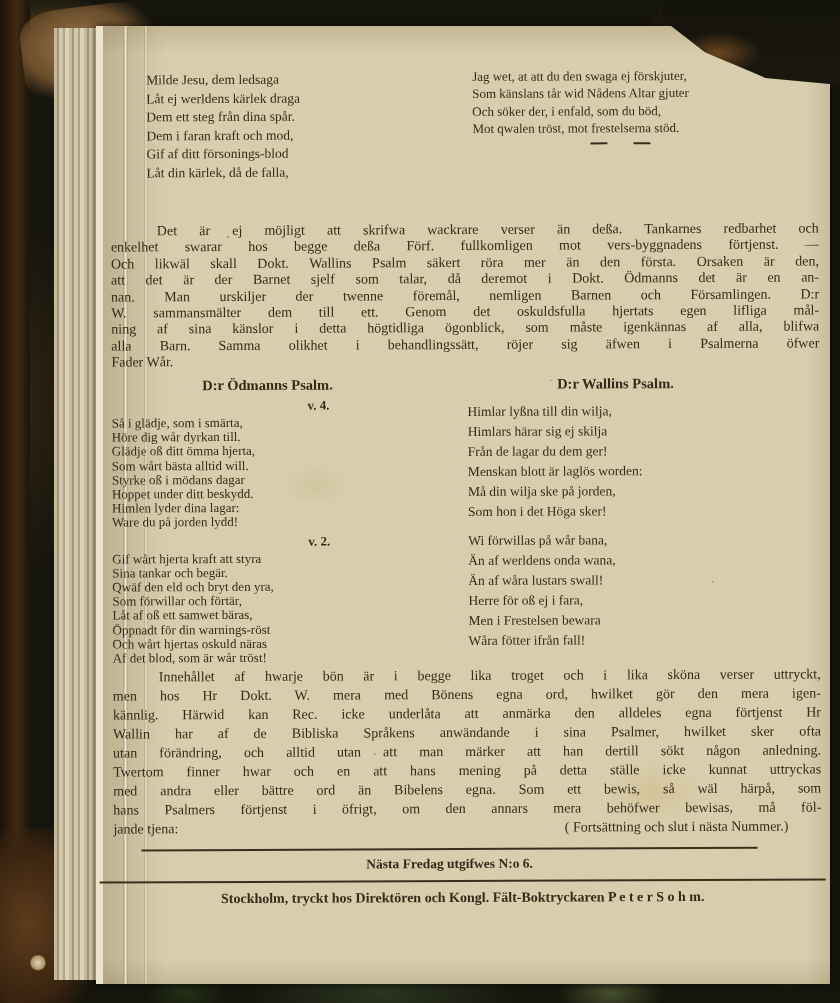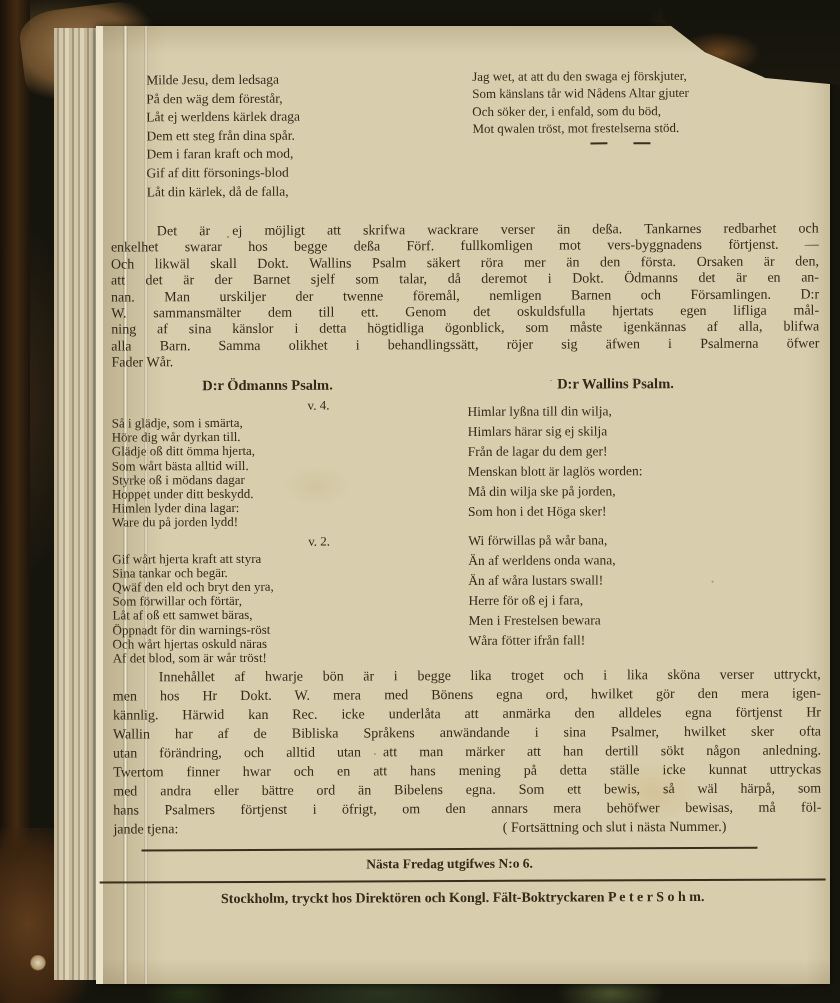--- a/index.html
+++ b/index.html
@@ -66,25 +66,25 @@
   .poem-right{left:378px;top:42px;font-size:13px;line-height:17.4px;}
   .stanza-divider{margin:5px 0 6px 118px;height:3px;}
   .stanza-divider span{display:inline-block;width:17px;border-top:2px solid #3a2f1c;margin-right:26px;vertical-align:top;}
   .para{position:absolute;left:16px;width:708px;font-size:14px;}
   .para1{top:196px;line-height:16.4px;}
   .para2{top:640px;line-height:19px;}
   .para-line{text-align:justify;text-align-last:justify;}
   .para .lines > div:first-child{text-indent:46px;}
   .para-last{text-align:left;}
   .para2-last{display:flex;}
-  .para2-last-right{margin-left:auto;margin-right:95px;}
+  .para2-last-right{margin-left:auto;margin-right:33px;}
   .col-left{position:absolute;left:16px;top:350px;width:312px;font-size:13px;}
   .col-right{position:absolute;left:372px;top:350px;width:296px;font-size:13.5px;}
   .col-header{text-align:center;font-weight:bold;font-size:14.5px;margin-bottom:2px;}
-  .verse-label{margin-left:196px;margin-top:4px;margin-bottom:2px;font-weight:normal;}
+  .verse-label{margin-left:196px;margin-top:4px;margin-bottom:2px;font-weight:bold;}
   .psalm-line{line-height:14.2px;}
   .psalm-line-r{line-height:20px;}
   .wallin-stanza{margin-top:9px;}
   .rule{position:absolute;border-top:2.5px solid #3a2f1c;}
   .rule1{left:44px;top:822px;width:616px;}
   .rule2{left:2px;top:854px;width:726px;}
   .announcement{position:absolute;left:44px;top:830px;width:616px;text-align:center;
     font-size:13.5px;font-weight:bold;}
   .imprint{position:absolute;left:2px;top:864px;width:726px;text-align:center;
     font-size:14px;font-weight:bold;}
@@ -102,21 +102,20 @@
 
   <div class="page">
     <div class="page-edge-highlight"></div>
     <div class="crease crease-a"></div>
     <div class="crease crease-b"></div>
 
     <div class="content">
 
       <div class="poem poem-left lines">
           <div class="poem-line">Milde Jesu, dem ledsaga</div>
-          <div class="poem-line">På den wäg dem förestår,</div>
           <div class="poem-line">Låt ej werldens kärlek draga</div>
           <div class="poem-line">Dem ett steg från dina spår.</div>
           <div class="poem-line">Dem i faran kraft och mod,</div>
           <div class="poem-line">Gif af ditt försonings-blod</div>
           <div class="poem-line">Låt din kärlek, då de falla,</div>
         </div>
 
       <div class="poem poem-right">
         <div class="lines">
             <div class="poem-line">Jag wet, at att du den swaga ej förskjuter,</div>

